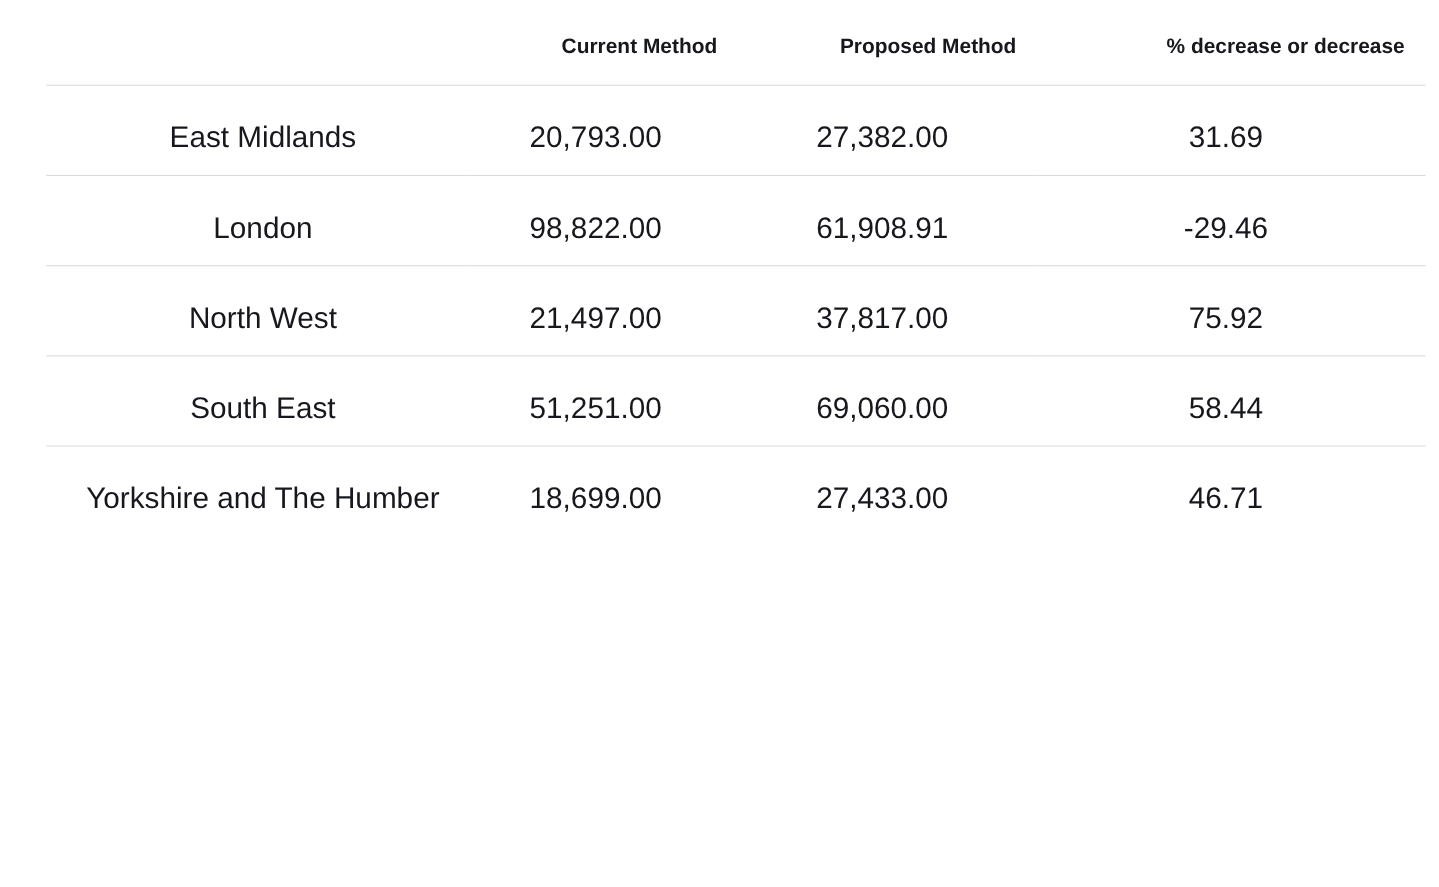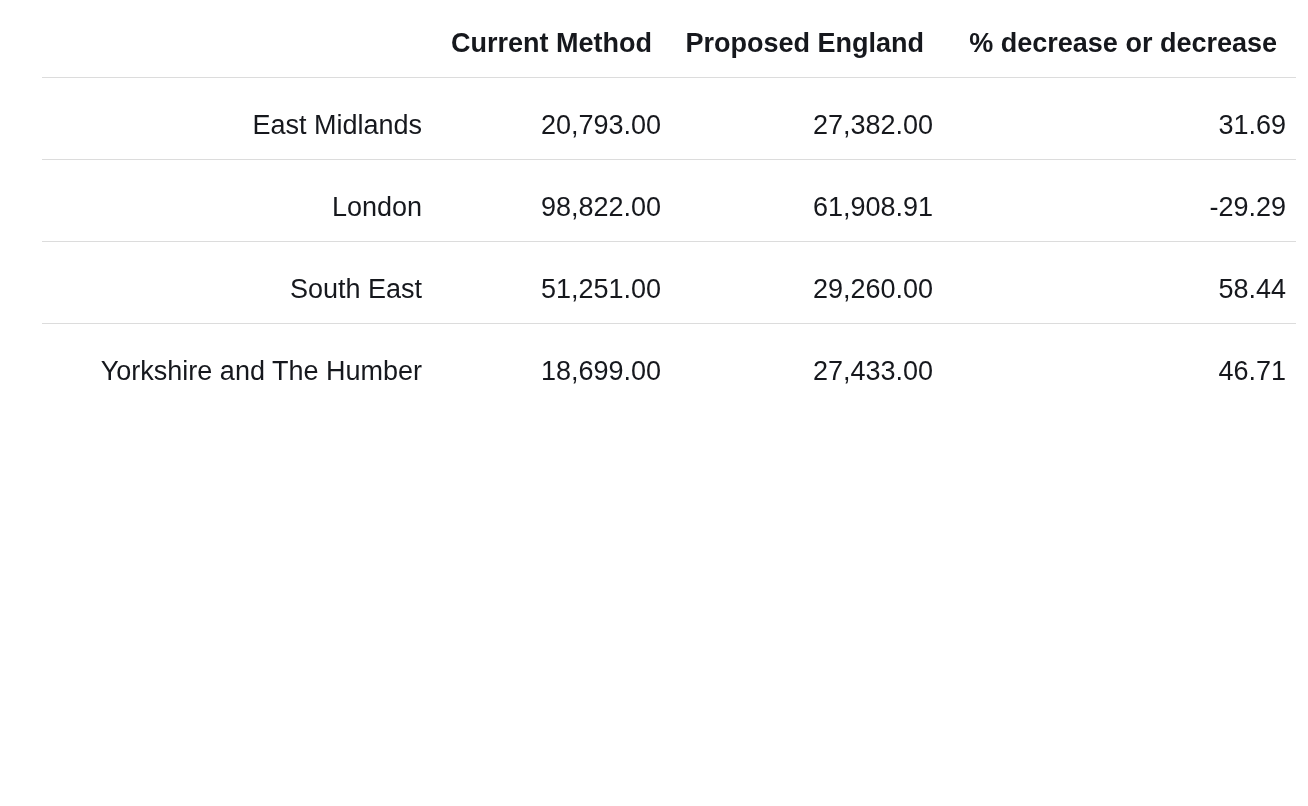--- a/index.html
+++ b/index.html
@@ -20,82 +20,88 @@
     margin-left: 42px;
     width: 1254px;
   }
   col.c-region   { width: 380px; }
   col.c-current  { width: 249px; }
   col.c-proposed { width: 272px; }
   col.c-pct      { width: 353px; }
 
   th {
     font-weight: 700;
-    font-size: 27px;
+    font-size: 19px;
     line-height: 34px;
     text-align: right;
     vertical-align: middle;
     padding: 26px 19px 17px 0;
     white-space: nowrap;
   }
   th.col-region {
     text-align: left;
     padding-left: 14px;
     padding-right: 0;
   }
   td {
     font-size: 27px;
     line-height: 34px;
-    text-align: right;
+    text-align: center;
     vertical-align: middle;
     padding: 30px 10px 17px 0;
     border-top: 1px solid #dcdcdc;
     white-space: nowrap;
   }
   td.col-region {
-    text-align: right;
+    text-align: center;
     padding-left: 14px;
     padding-right: 0;
   }
 </style>
 </head>
 <body>
 
 <table class="data-table">
   <colgroup>
     <col class="c-region">
     <col class="c-current">
     <col class="c-proposed">
     <col class="c-pct">
   </colgroup>
   <thead>
     <tr>
       <th class="col-region"></th>
       <th>Current Method</th>
-      <th>Proposed England</th>
+      <th>Proposed Method</th>
       <th>% decrease or decrease</th>
     </tr>
   </thead>
   <tbody id="table-body">
       <tr>
         <td class="col-region">East Midlands</td>
         <td>20,793.00</td>
         <td>27,382.00</td>
         <td>31.69</td>
       </tr>
       <tr>
         <td class="col-region">London</td>
         <td>98,822.00</td>
         <td>61,908.91</td>
-        <td>-29.29</td>
+        <td>-29.46</td>
+      </tr>
+      <tr>
+        <td class="col-region">North West</td>
+        <td>21,497.00</td>
+        <td>37,817.00</td>
+        <td>75.92</td>
       </tr>
       <tr>
         <td class="col-region">South East</td>
         <td>51,251.00</td>
-        <td>29,260.00</td>
+        <td>69,060.00</td>
         <td>58.44</td>
       </tr>
       <tr>
         <td class="col-region">Yorkshire and The Humber</td>
         <td>18,699.00</td>
         <td>27,433.00</td>
         <td>46.71</td>
       </tr>
     </tbody>
 </table>

